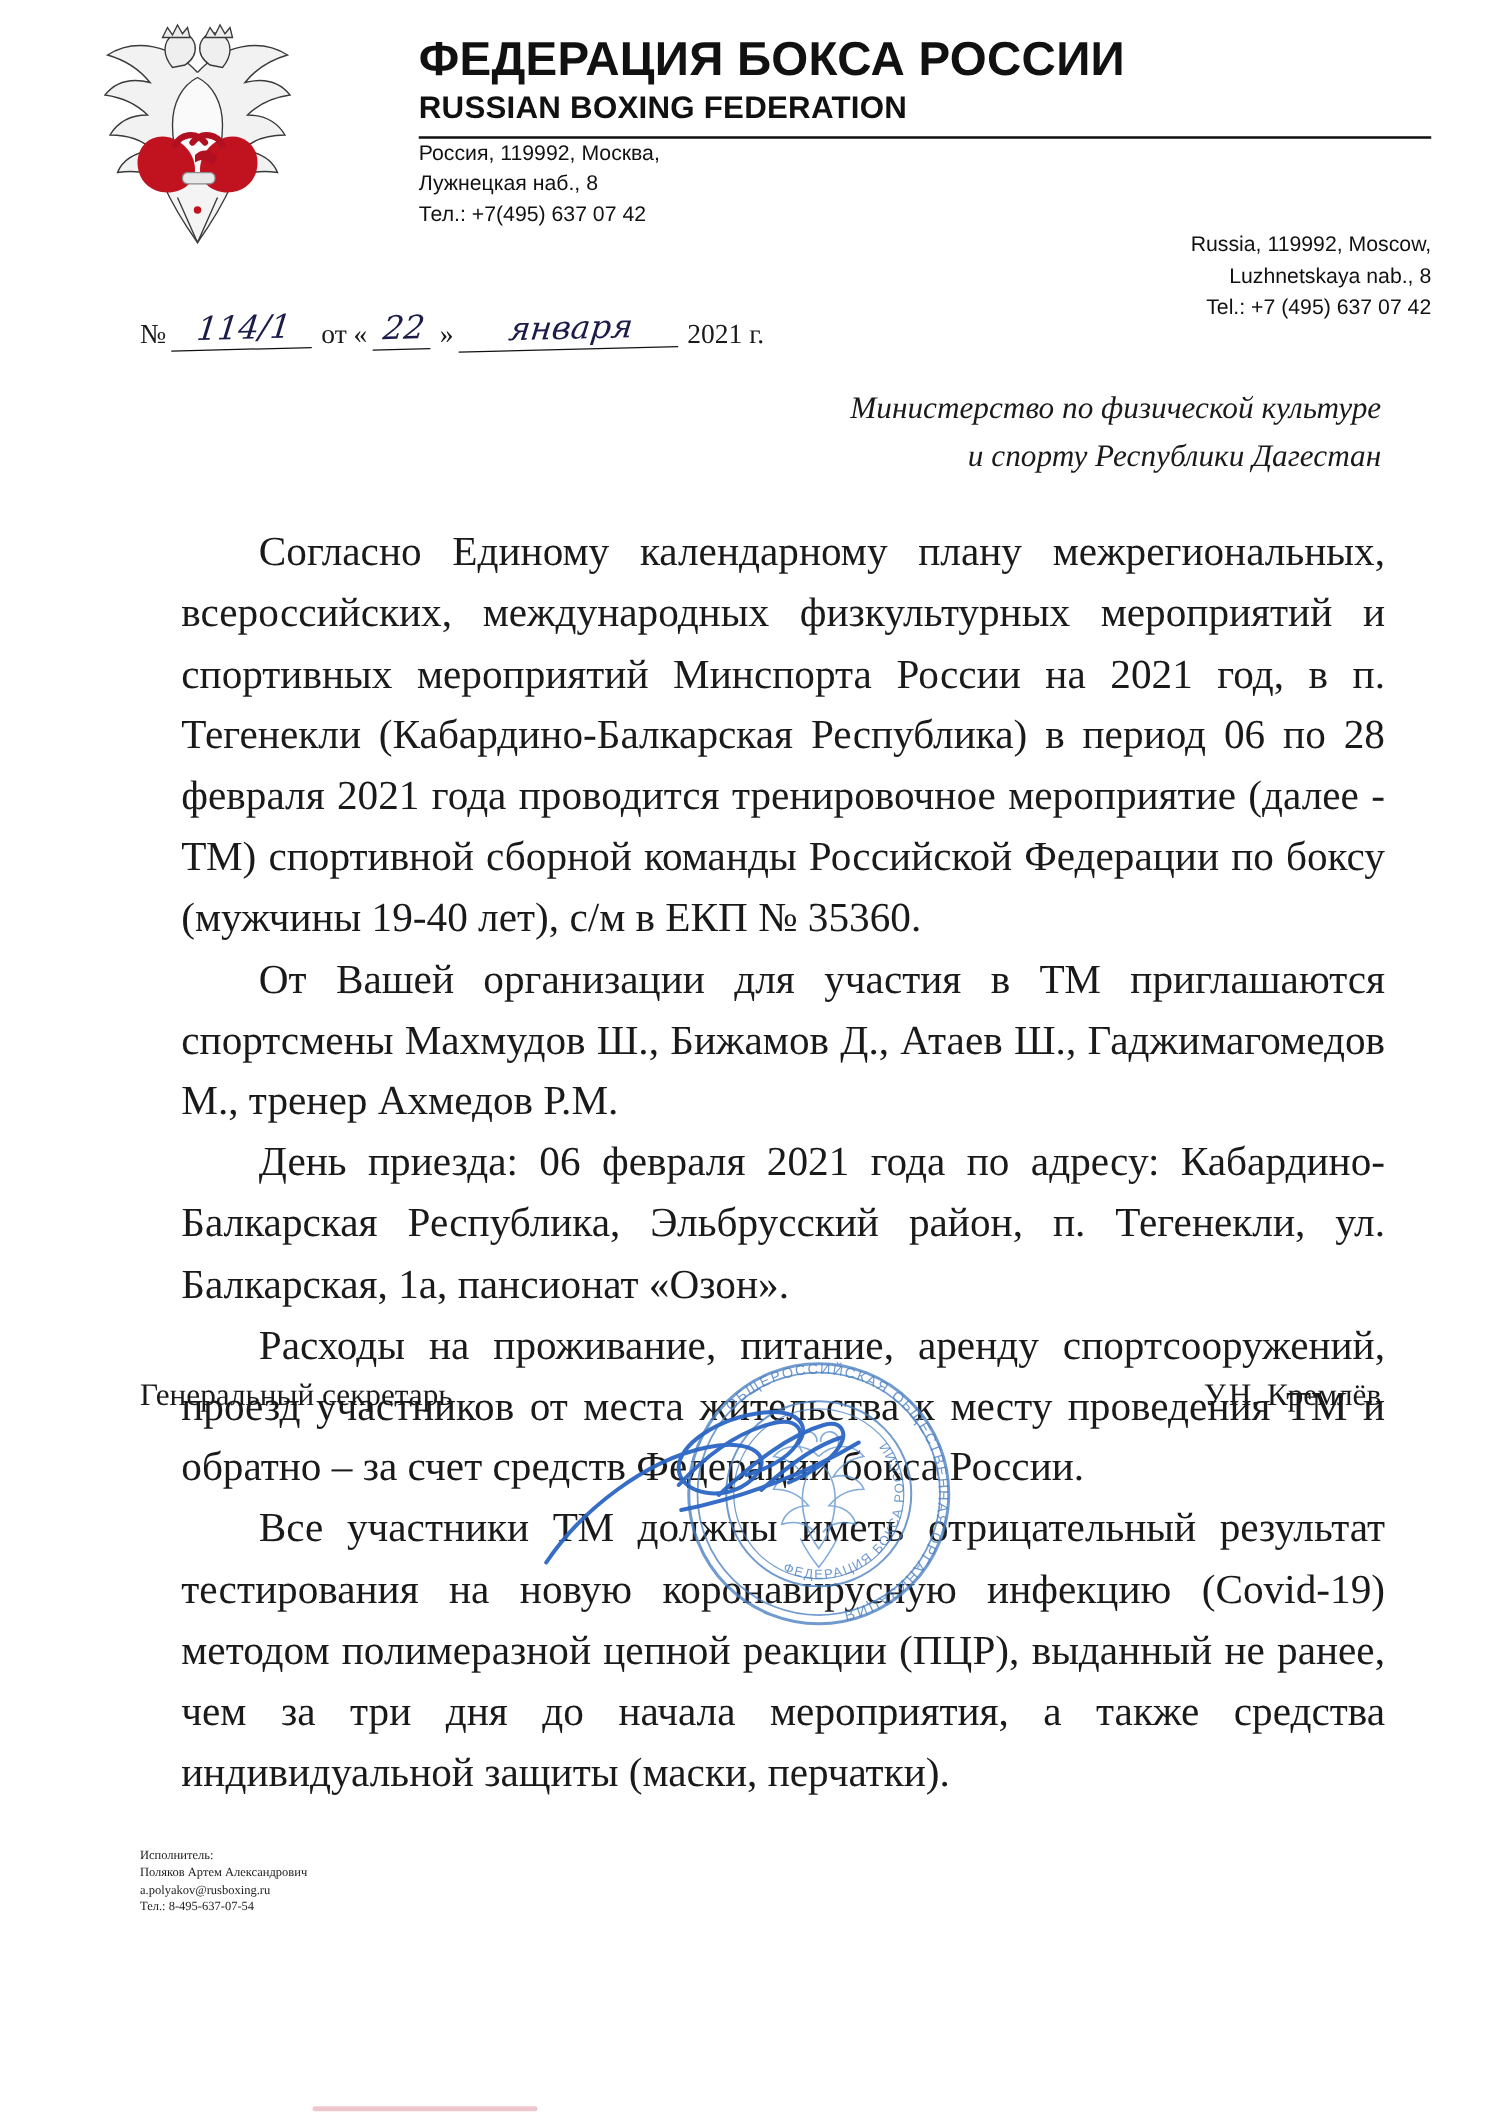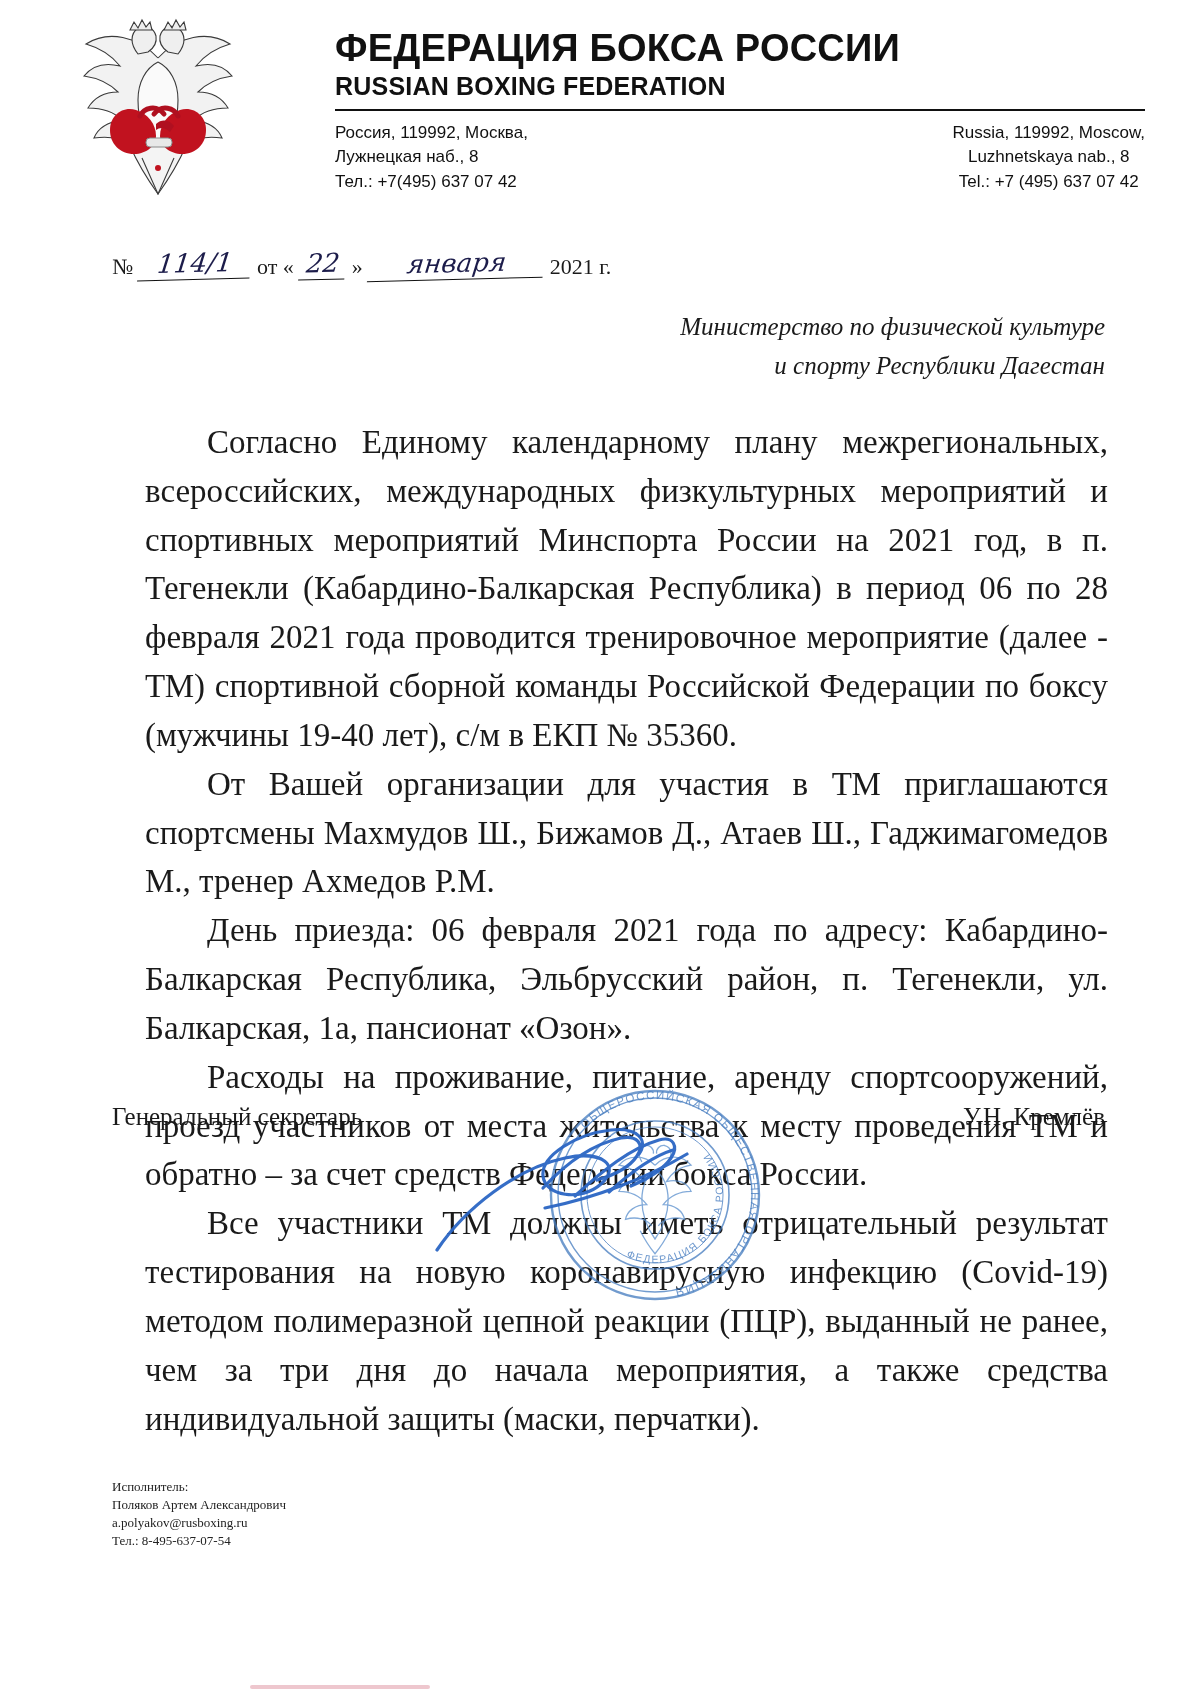--- a/index.html
+++ b/index.html
@@ -65,28 +65,28 @@
     white-space: nowrap;
   }
   .rule {
     border-top: 2px solid #111;
     margin-top: 8px;
     width: 100%;
   }
   .addr-row {
     display: flex;
     justify-content: space-between;
-    margin-top: 10px;
     font-family: "Liberation Sans", sans-serif;
     font-size: 17px;
     line-height: 1.45;
     color: #111;
+    flex-direction: column;
   }
   .addr-col { white-space: pre-line; }
-  .addr-col.right { text-align: center; padding-left: 30px; }
+  .addr-col.right { text-align: right; padding-left: 30px; }
 
   
   .numline {
     position: absolute;
     top: 248px;
     left: 112px;
     font-size: 22px;
     display: flex;
     align-items: flex-end;
     gap: 6px;
@@ -177,21 +177,21 @@
     width: 330px;
     height: 190px;
     pointer-events: none;
   }
 
   
   .executor {
     position: absolute;
     left: 112px;
     top: 1478px;
-    font-size: 13px;
+    font-size: 10px;
     line-height: 1.38;
     color: #222;
   }
 
   .pinkline {
     position: absolute;
     left: 250px;
     bottom: 8px;
     width: 180px;
     height: 4px;

